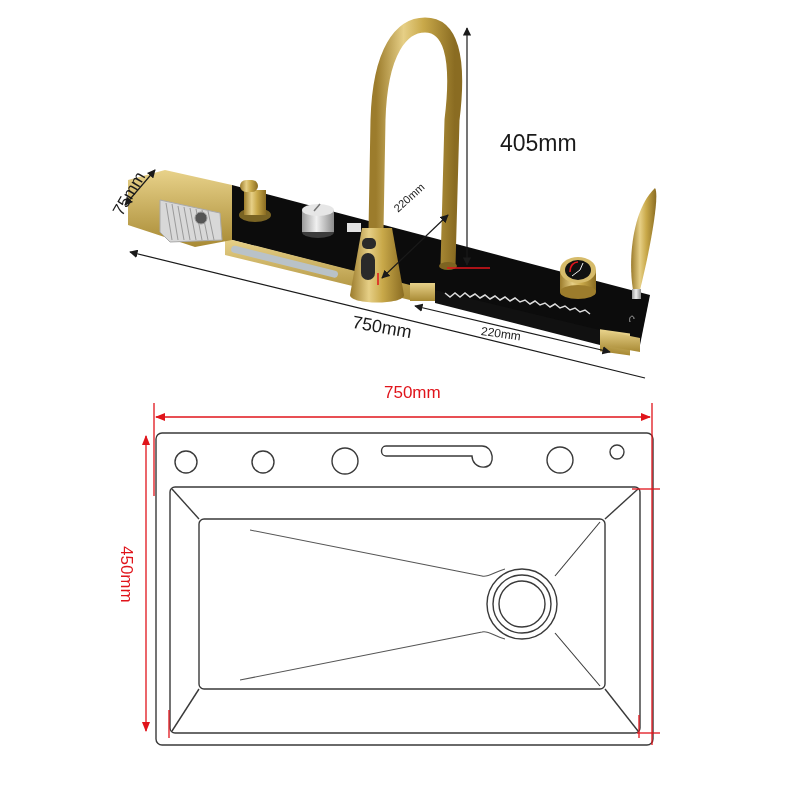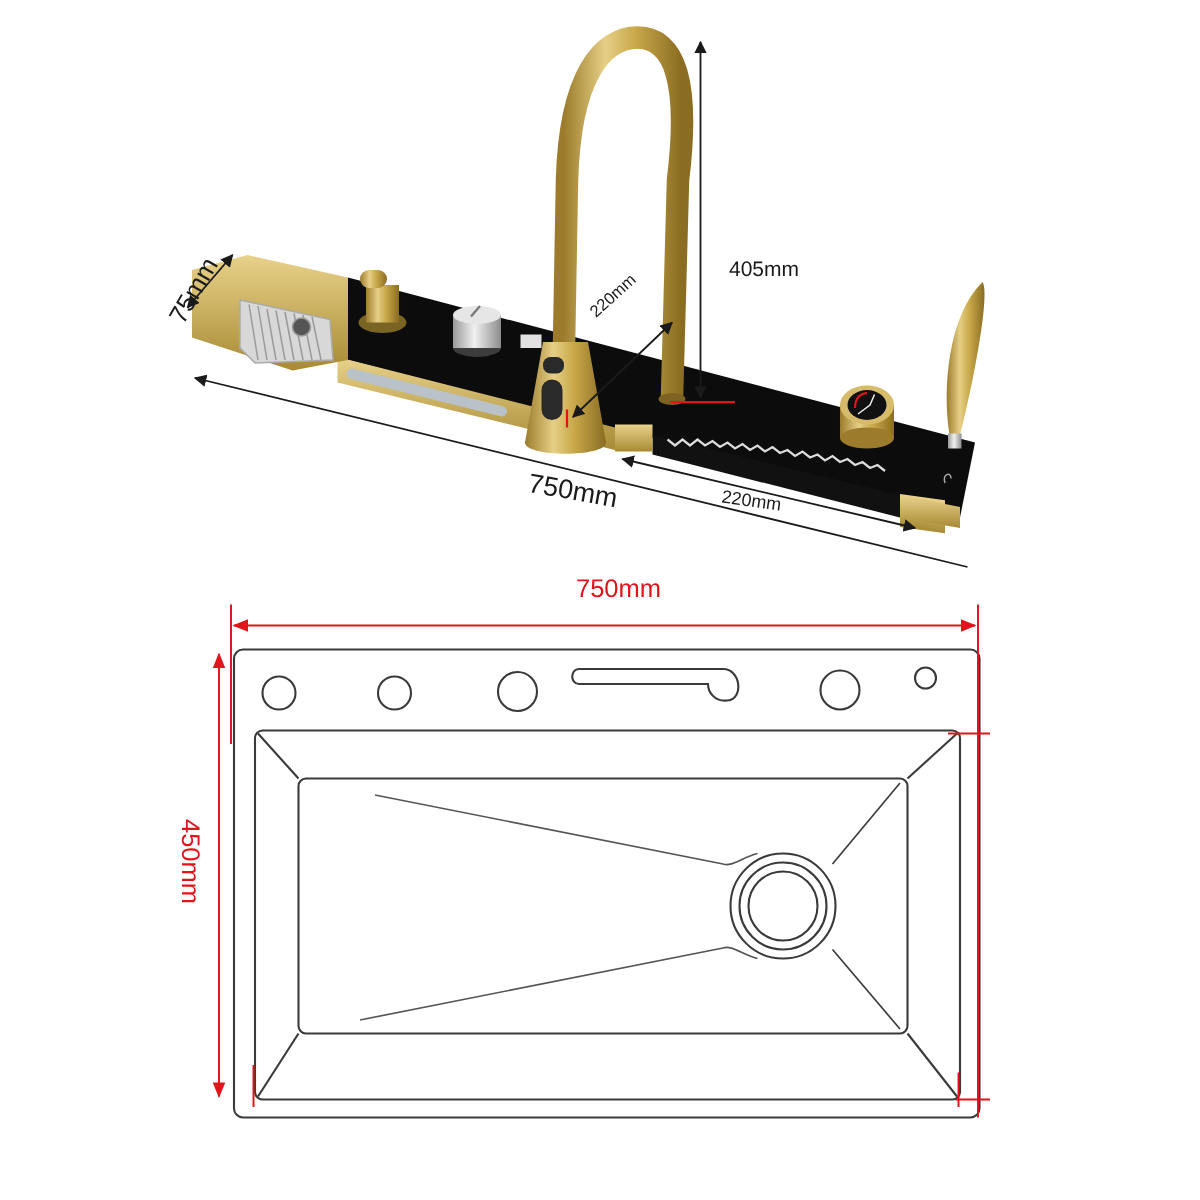--- a/index.html
+++ b/index.html
@@ -149,21 +149,21 @@
     <line x1="652" y1="403" x2="652" y2="745"></line>
     <line x1="156" y1="417" x2="650" y2="417" marker-start="url(#arrRed)" marker-end="url(#arrRed)"></line>
     <line x1="146" y1="436" x2="146" y2="731" marker-start="url(#arrRed)" marker-end="url(#arrRed)"></line>
     <line x1="632" y1="489" x2="660" y2="489"></line>
     <line x1="637" y1="733" x2="660" y2="733"></line>
     <line x1="639" y1="715" x2="639" y2="738"></line>
     <line x1="169" y1="710" x2="169" y2="738"></line>
   </g>
 </svg>
 
-<div class="lbl lbl-dark" style="left:486px; top:132px; font-size:14px;margin-top:40px;">405mm</div>
+<div class="lbl lbl-dark" style="left:500px; top:132px; font-size:23px;">405mm</div>
 
 <div class="lbl lbl-dark" style="left:392px; top:206px; font-size:11px; transform:rotate(-42deg); transform-origin:left top;">220mm</div>
 
 <div class="lbl lbl-dark" style="left:110px; top:210px; font-size:17px; transform:rotate(-60deg); transform-origin:left top;">75mm</div>
 
 <div class="lbl lbl-dark" style="left:354px; top:313px; font-size:18px; transform:rotate(10deg); transform-origin:left top;">750mm</div>
 
 <div class="lbl lbl-dark" style="left:482px; top:325px; font-size:12px; transform:rotate(8deg); transform-origin:left top;">220mm</div>
 
 <div class="lbl lbl-red" style="left:384px; top:384px; font-size:17px;">750mm</div>

